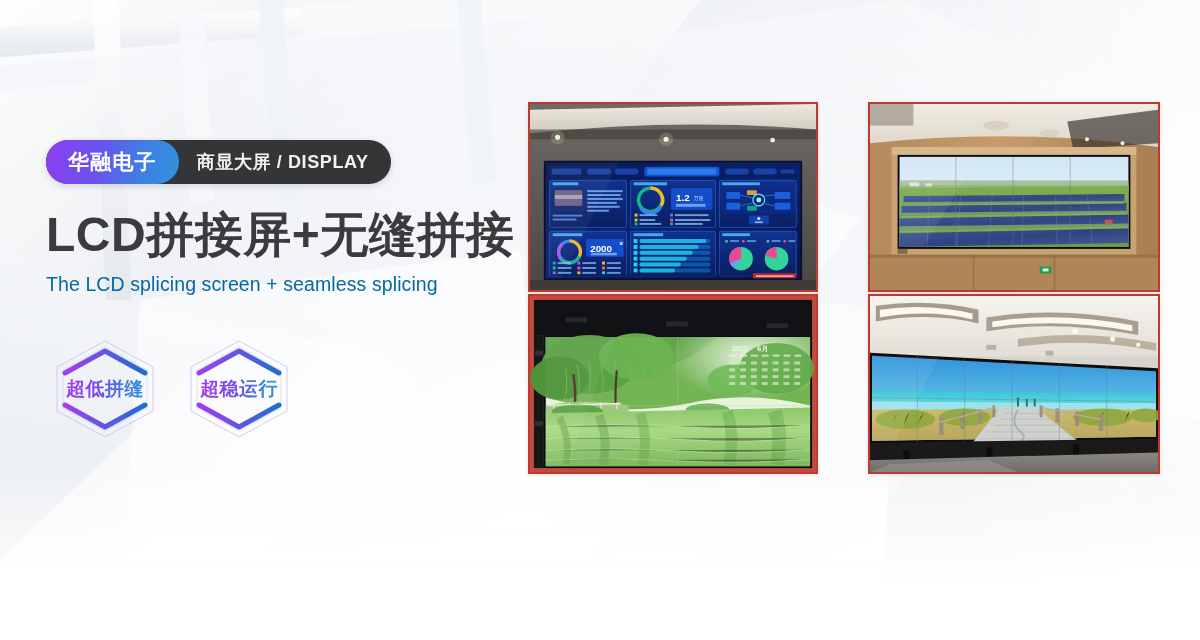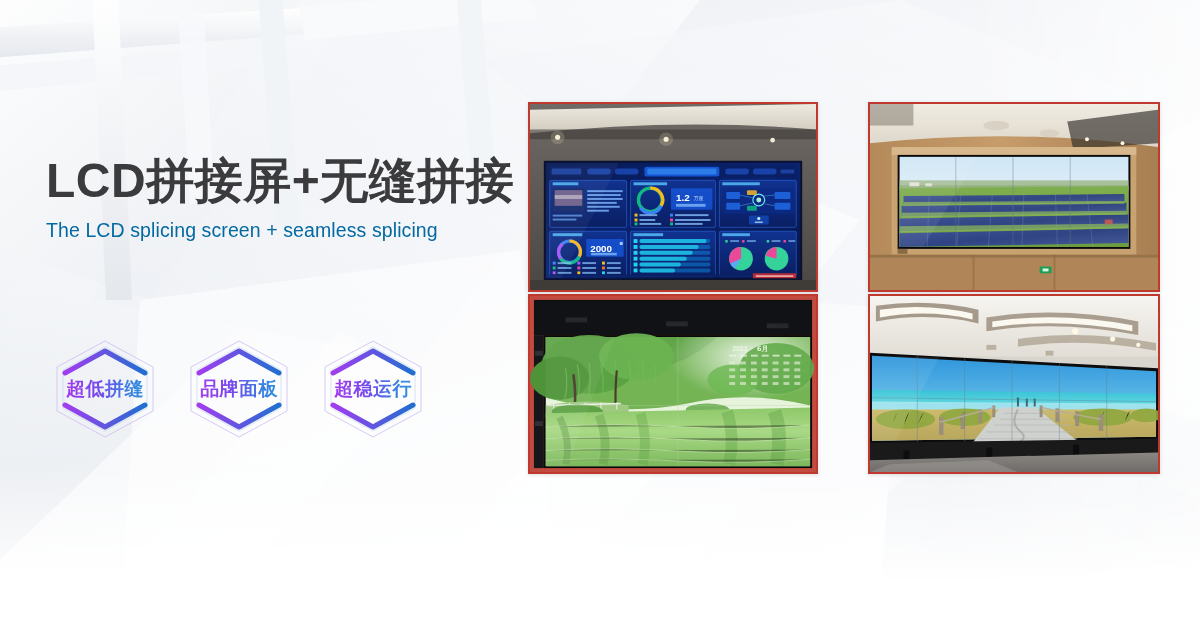--- a/index.html
+++ b/index.html
@@ -29,21 +29,21 @@
                 padding-right:22px; box-shadow:0 2px 7px rgba(40,45,60,.16); }
   .brand-chip { display:flex; align-items:center; justify-content:center;
                 height:44px; padding:0 22px; border-radius:22px;
                 background:linear-gradient(100deg,#8c3ef0 0%,#6b52ec 38%,#3f7fe4 72%,#2f93dd 100%);
                 color:#fff; font-size:21px; font-weight:bold; letter-spacing:1.2px;
                 white-space:nowrap; }
   .brand-tag { color:#f2f2f2; font-size:18px; font-weight:bold; letter-spacing:.6px;
                margin-left:18px; white-space:nowrap; }
 
   
-  .headline { margin-top:16px; font-size:48px; line-height:1.05; font-weight:bold;
+  .headline { margin-top:26px; font-size:48px; line-height:1.05; font-weight:bold;
               color:#3b3b3d; letter-spacing:0.5px; white-space:nowrap; }
   .subhead { margin-top:13px; font-size:19.5px; color:#0369a1; letter-spacing:.1px;
              white-space:nowrap; }
 
   
   .feature-row { position:absolute; left:46px; top:333px; display:flex; gap:16px; }
   .hexcell { position:relative; width:118px; height:112px; display:flex;
              align-items:center; justify-content:center; }
   .hexcell svg { position:absolute; inset:0; width:118px; height:112px; }
   .hexlabel { position:relative; font-size:19px; font-weight:bold; letter-spacing:.4px;
@@ -112,20 +112,24 @@
       <rect x="930" y="470" width="180" height="70" rx="10" fill="#f2f4f7"></rect>
       <polygon points="1140,470 1200,500 1200,560 1130,540" fill="#eaeef3"></polygon>
     </g>
   </svg>
   <div class="bg-fade-right"></div>
   <div class="bg-fade-bottom"></div>
 </div>
 
 <div class="left-col">
 
+  <div class="brand-pill">
+    <span class="brand-chip">华融电子</span>
+    <span class="brand-tag">商显大屏 / DISPLAY</span>
+  </div>
 
   <h1 class="headline">LCD拼接屏+无缝拼接</h1>
 
   <p class="subhead">The LCD splicing screen + seamless splicing</p>
 </div>
 
 <div class="feature-row">
 
   <div class="hexcell">
     <svg viewBox="0 0 118 112">
@@ -136,35 +140,20 @@
         </linearGradient>
       </defs>
       <polygon points="59,8 107,34 107,78 59,104 11,78 11,34" fill="none" stroke="#c9b8f2" stroke-width="1" opacity=".75"></polygon>
       <polygon points="59,14 101,37 101,75 59,98 17,75 17,37" fill="none" stroke="#bcd3ef" stroke-width="1" opacity=".6"></polygon>
       <polyline points="19,40 59,18 99,40" fill="none" stroke="url(#hg1)" stroke-width="5" stroke-linecap="round" stroke-linejoin="round"></polyline>
       <polyline points="19,72 59,94 99,72" fill="none" stroke="url(#hg1)" stroke-width="5" stroke-linecap="round" stroke-linejoin="round"></polyline>
     </svg>
     <span class="hexlabel">超低拼缝</span>
   </div>
 
-  <div class="hexcell">
-    <svg viewBox="0 0 118 112">
-      <defs>
-        <linearGradient id="hg2" x1="0" y1="0" x2="1" y2="0">
-          <stop offset="0" stop-color="#a33cf0"></stop>
-            <stop offset="1" stop-color="#1f6fd0"></stop>
-        </linearGradient>
-      </defs>
-      <polygon points="59,8 107,34 107,78 59,104 11,78 11,34" fill="none" stroke="#c9b8f2" stroke-width="1" opacity=".75"></polygon>
-      <polygon points="59,14 101,37 101,75 59,98 17,75 17,37" fill="none" stroke="#bcd3ef" stroke-width="1" opacity=".6"></polygon>
-      <polyline points="19,40 59,18 99,40" fill="none" stroke="url(#hg2)" stroke-width="5" stroke-linecap="round" stroke-linejoin="round"></polyline>
-      <polyline points="19,72 59,94 99,72" fill="none" stroke="url(#hg2)" stroke-width="5" stroke-linecap="round" stroke-linejoin="round"></polyline>
-    </svg>
-    <span class="hexlabel">品牌面板</span>
-  </div>
 
   <div class="hexcell">
     <svg viewBox="0 0 118 112">
       <defs>
         <linearGradient id="hg3" x1="0" y1="0" x2="1" y2="0">
           <stop offset="0" stop-color="#a33cf0"></stop>
             <stop offset="1" stop-color="#1f6fd0"></stop>
         </linearGradient>
       </defs>
       <polygon points="59,8 107,34 107,78 59,104 11,78 11,34" fill="none" stroke="#c9b8f2" stroke-width="1" opacity=".75"></polygon>

